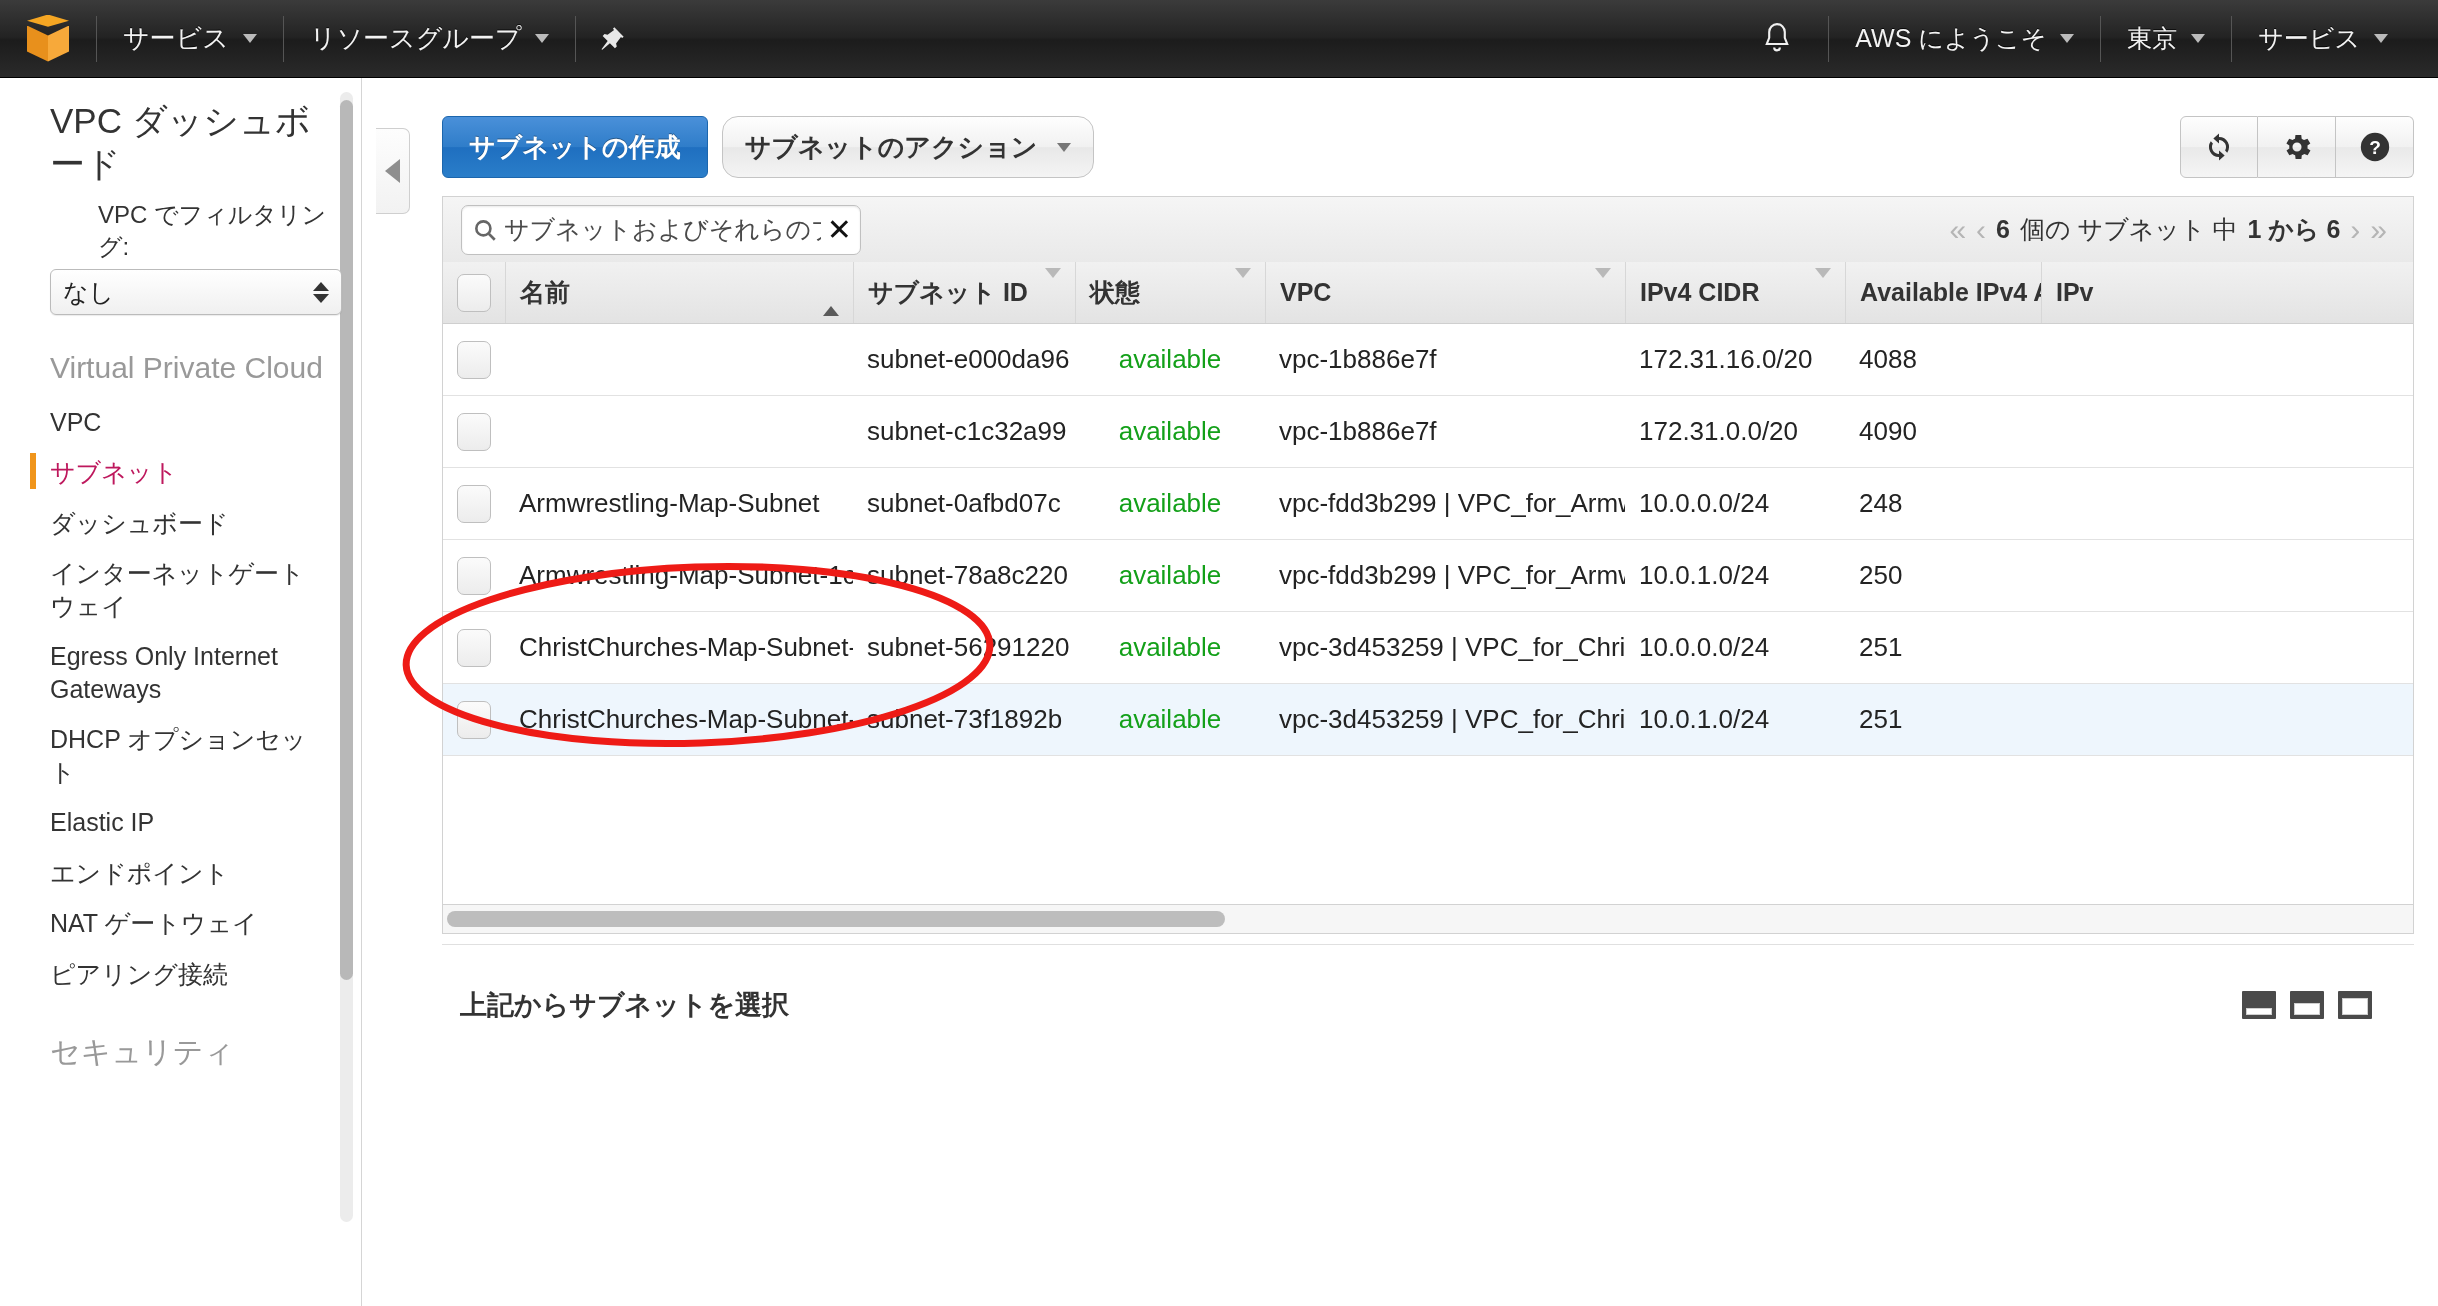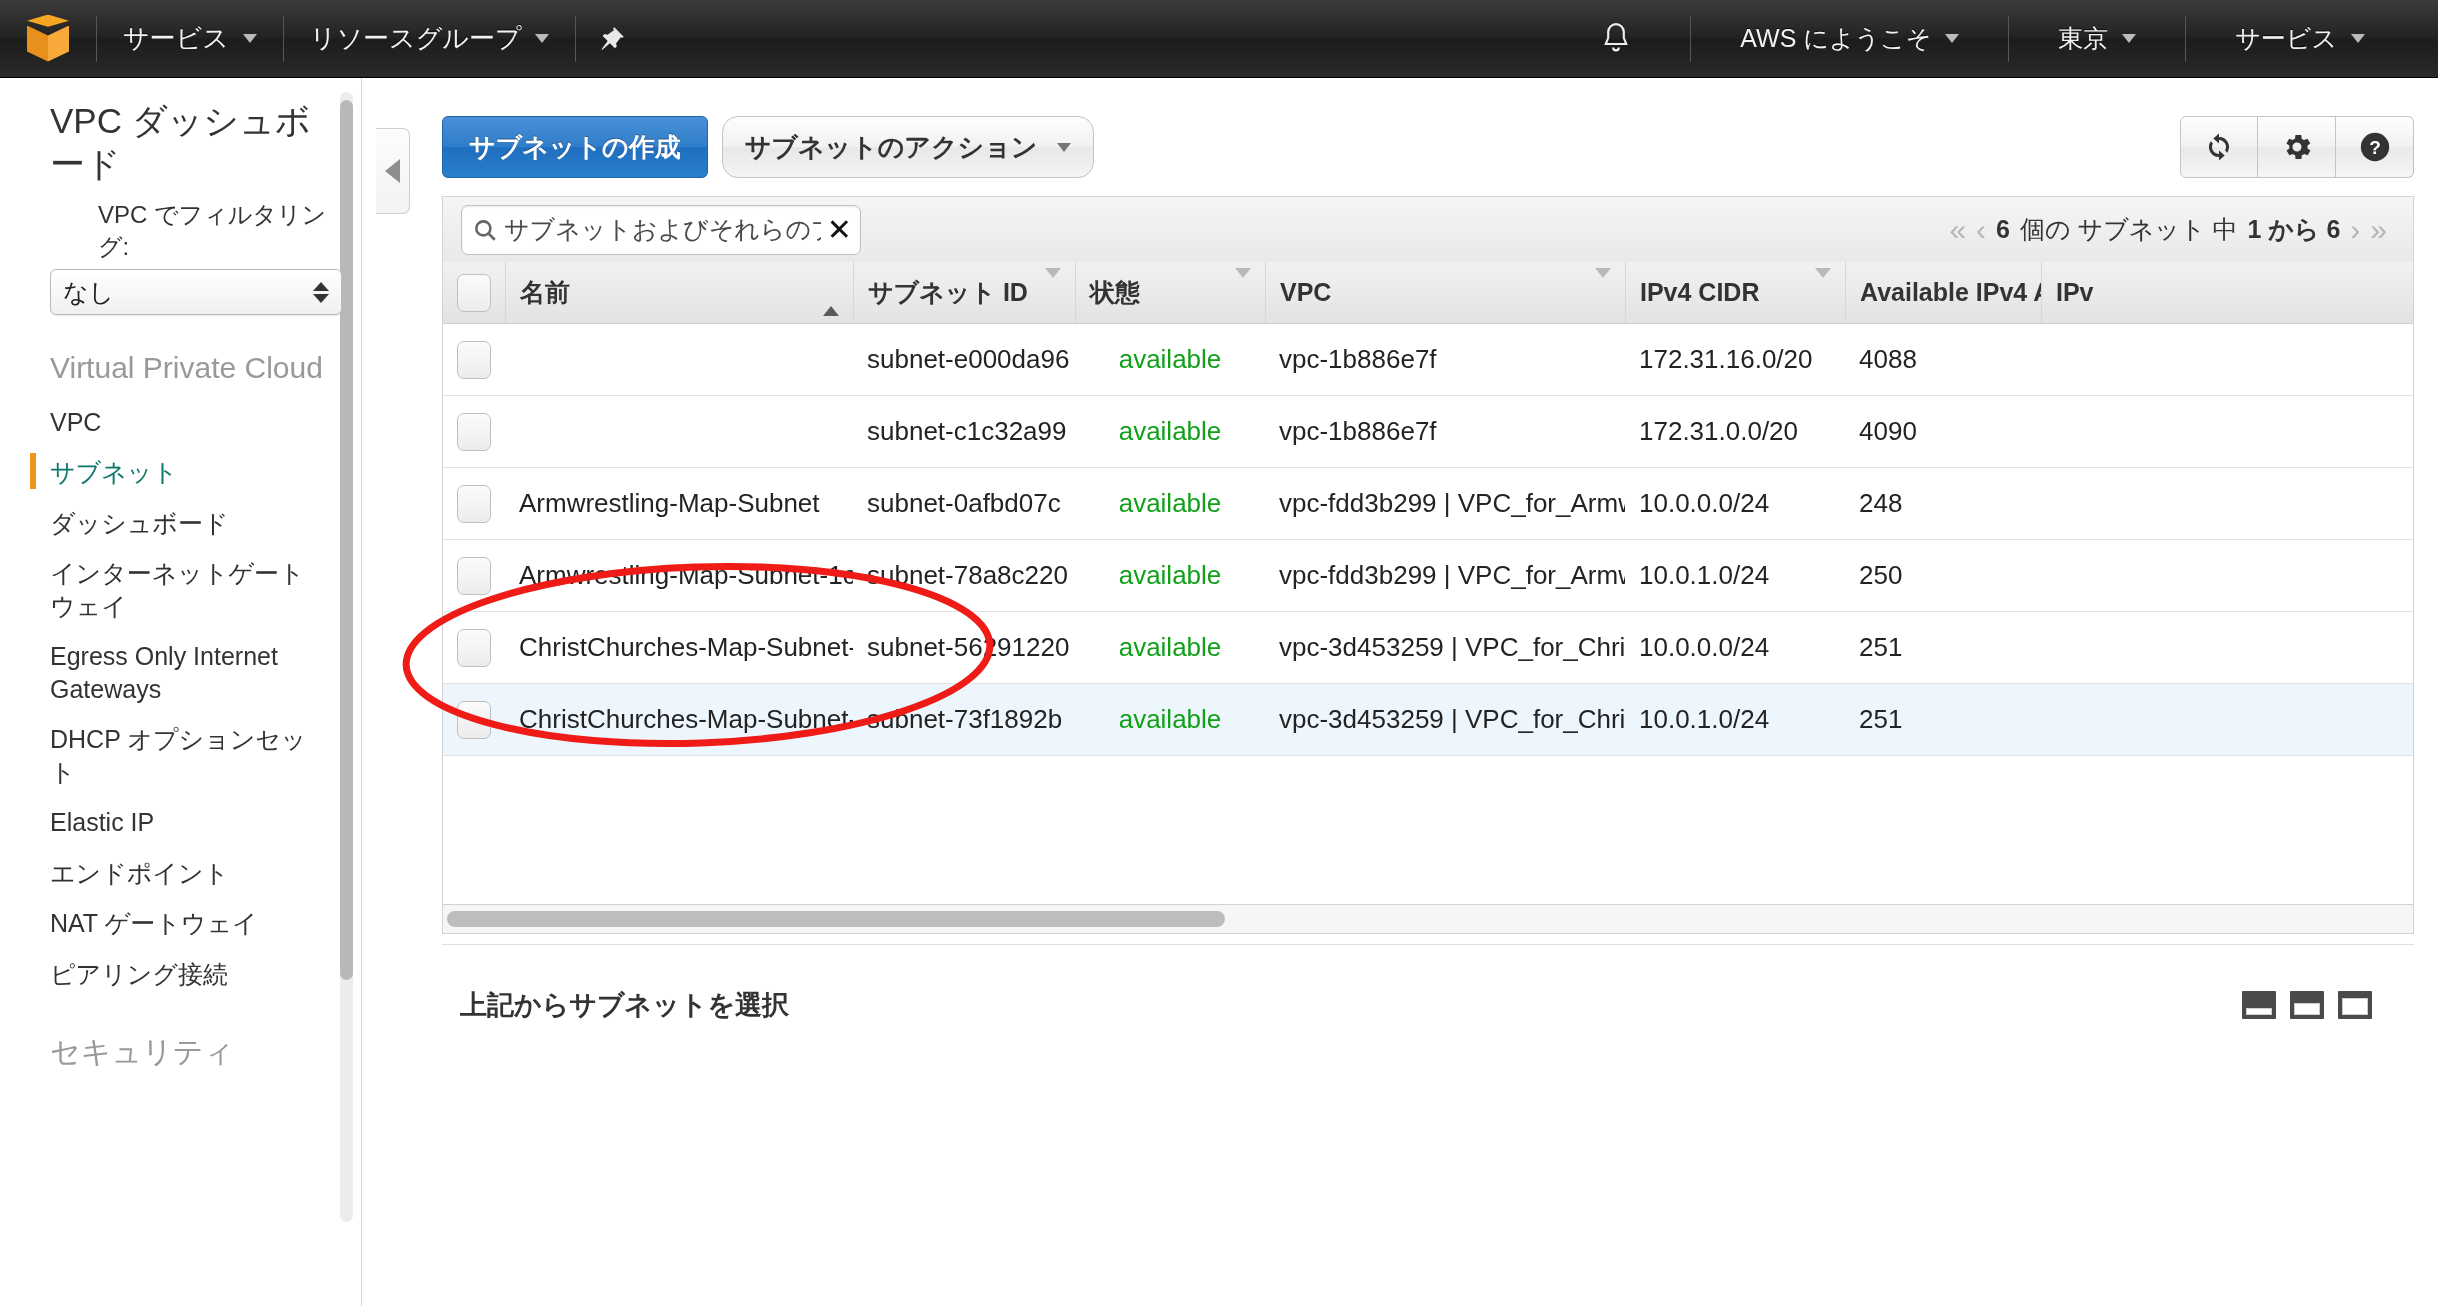--- a/index.html
+++ b/index.html
@@ -11,21 +11,21 @@
   #app { position: relative; width: 2438px; height: 1306px; }
 
   
   .topnav {
     position: absolute; top: 0; left: 0; width: 2438px; height: 78px;
     background: linear-gradient(to bottom, #3b3b3b 0%, #232323 48%, #1c1c1c 52%, #2a2a2a 100%);
     display: flex; align-items: center; color: #fff;
     border-bottom: 1px solid #000;
   }
   .topnav .nav-left { display: flex; align-items: center; height: 100%; }
-  .topnav .nav-right { margin-left: auto; display: flex; align-items: center; height: 100%; gap: 23px; }
+  .topnav .nav-right { margin-left: auto; display: flex; align-items: center; height: 100%; }
   .nav-logo { width: 96px; display: flex; justify-content: center; align-items: center; height: 100%; }
   .cube { position: relative; width: 42px; height: 48px; }
   .cube .top {
     position: absolute; top: 0; left: 0; width: 42px; height: 14px;
     background: #f5a623;
     clip-path: polygon(50% 0%, 100% 28%, 50% 56%, 0% 28%);
     height: 22px;
   }
   .cube .lf {
     position: absolute; top: 11px; left: 0; width: 21px; height: 36px; background: #e8901c;
@@ -67,21 +67,21 @@
   .sb-select .spin { position: absolute; right: 12px; display: flex; flex-direction: column; gap: 3px;}
   .spin .up { width:0;height:0;border-left:8px solid transparent;border-right:8px solid transparent;border-bottom:9px solid #333;}
   .spin .dn { width:0;height:0;border-left:8px solid transparent;border-right:8px solid transparent;border-top:9px solid #333;}
   .sb-group {
     font-size: 30px; color: #999; margin: 34px 0 10px 0; line-height: 1.25; font-weight: 400;
   }
   .sb-item {
     position: relative; font-size: 25px; color: #333; line-height: 1.3;
     padding: 9px 0 9px 0; cursor: pointer;
   }
-  .sb-item.active { color: #0f766e; }
+  .sb-item.active { color: #be185d; }
   .sb-item.active::before {
     content: ""; position: absolute; left: -20px; top: 6px; width: 6px; height: 36px; background: #f0951b;
   }
   .sb-scroll {
     position: absolute; right: 8px; top: 22px; width: 13px; height: 880px;
     background: #b8b8b8; border-radius: 7px;
   }
   .sb-track { position:absolute; right:8px; top:14px; width:13px; height: 1130px; background:#ececec; border-radius:7px;}
 
   

